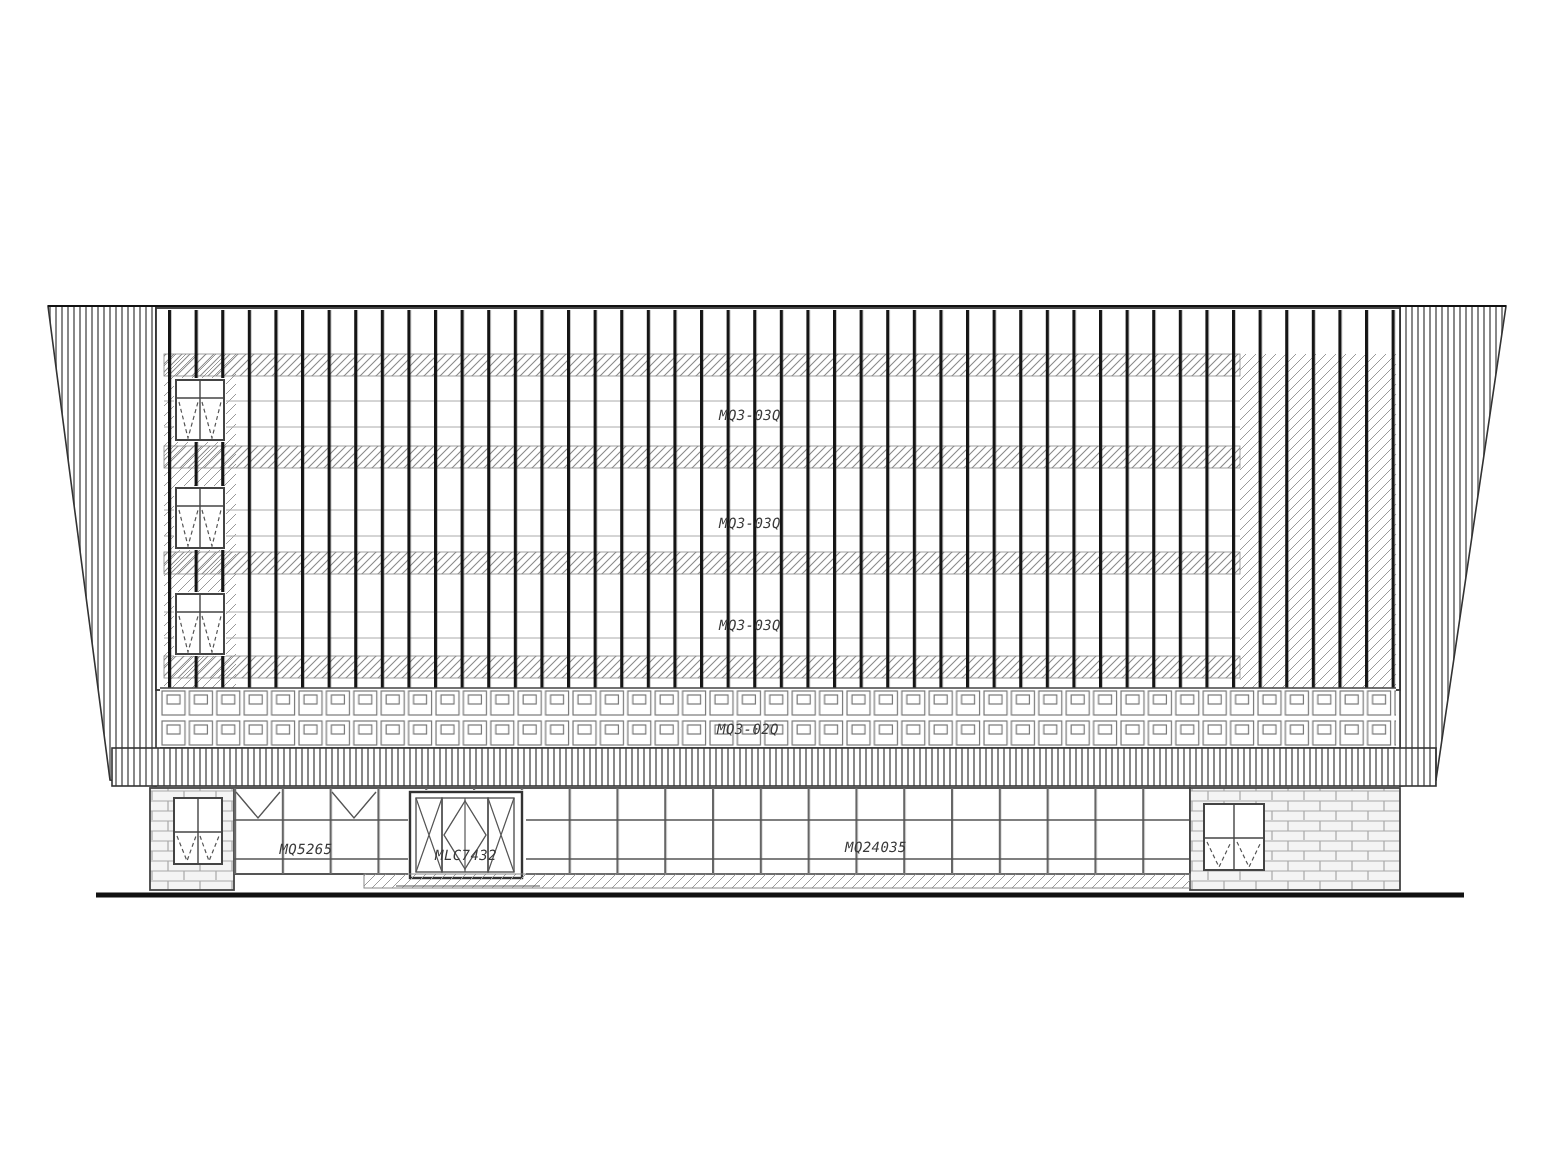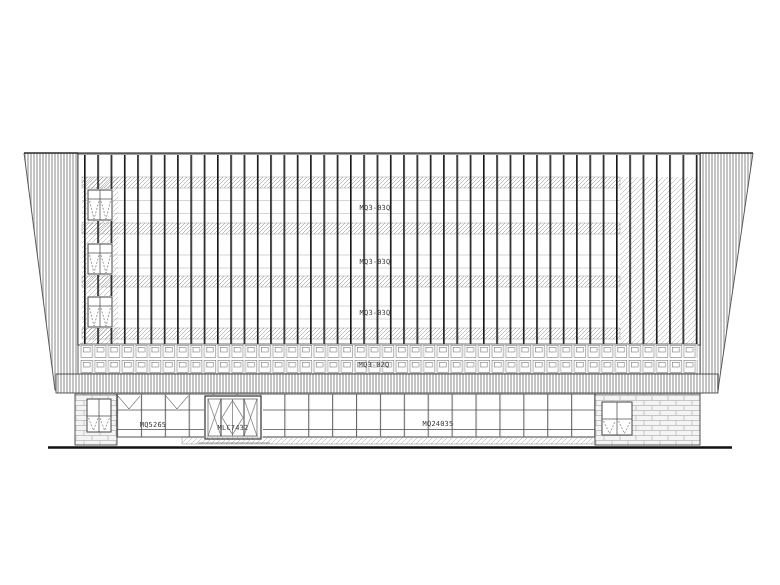--- a/index.html
+++ b/index.html
@@ -3,20 +3,21 @@
 <meta charset="utf-8">
 <style>
   html, body { margin: 0; padding: 0; background: #ffffff; }
   .canvas {
     position: relative;
     width: 780px;
     height: 585px;
     background: #ffffff;
     overflow: hidden;
     font-family: "DejaVu Sans Mono", monospace;
+    font-style: italic;
   }
   svg { display: block; }
   .cad-text {
     font-family: "DejaVu Sans Mono", monospace;
     font-size: 7px;
     fill: #3a3a3a;
     text-anchor: middle;
     letter-spacing: 0.2px;
   }
 </style>

